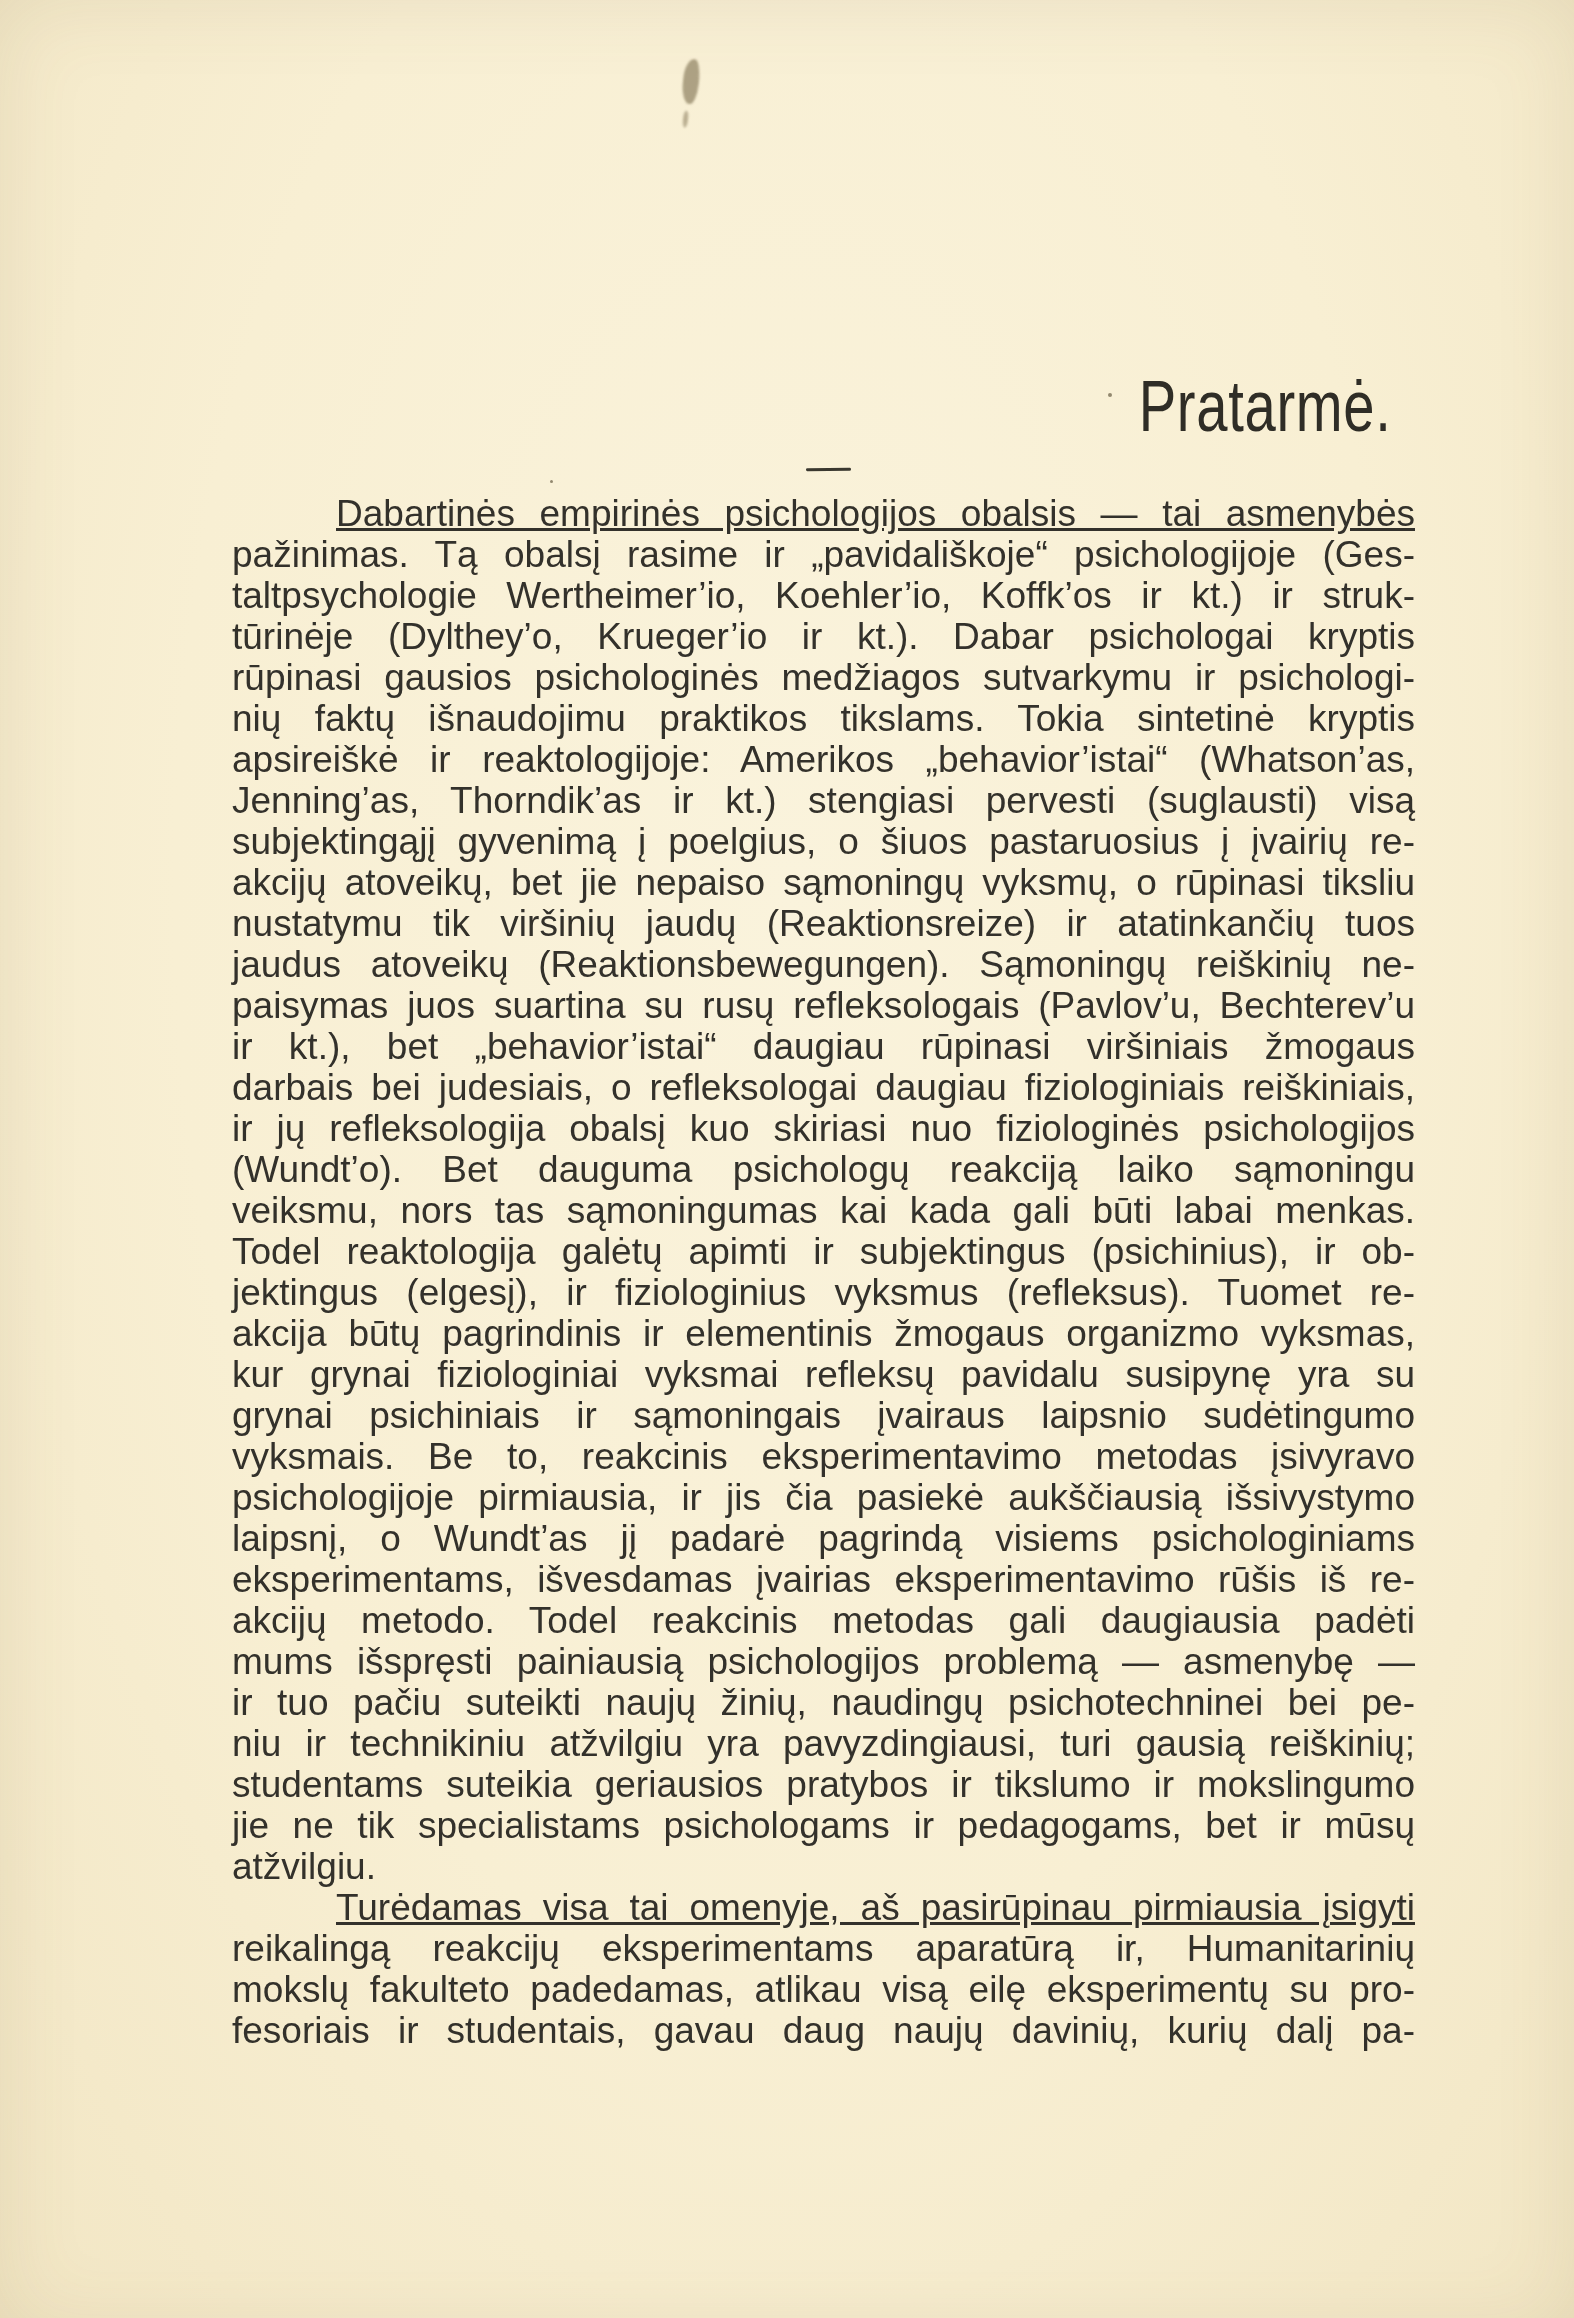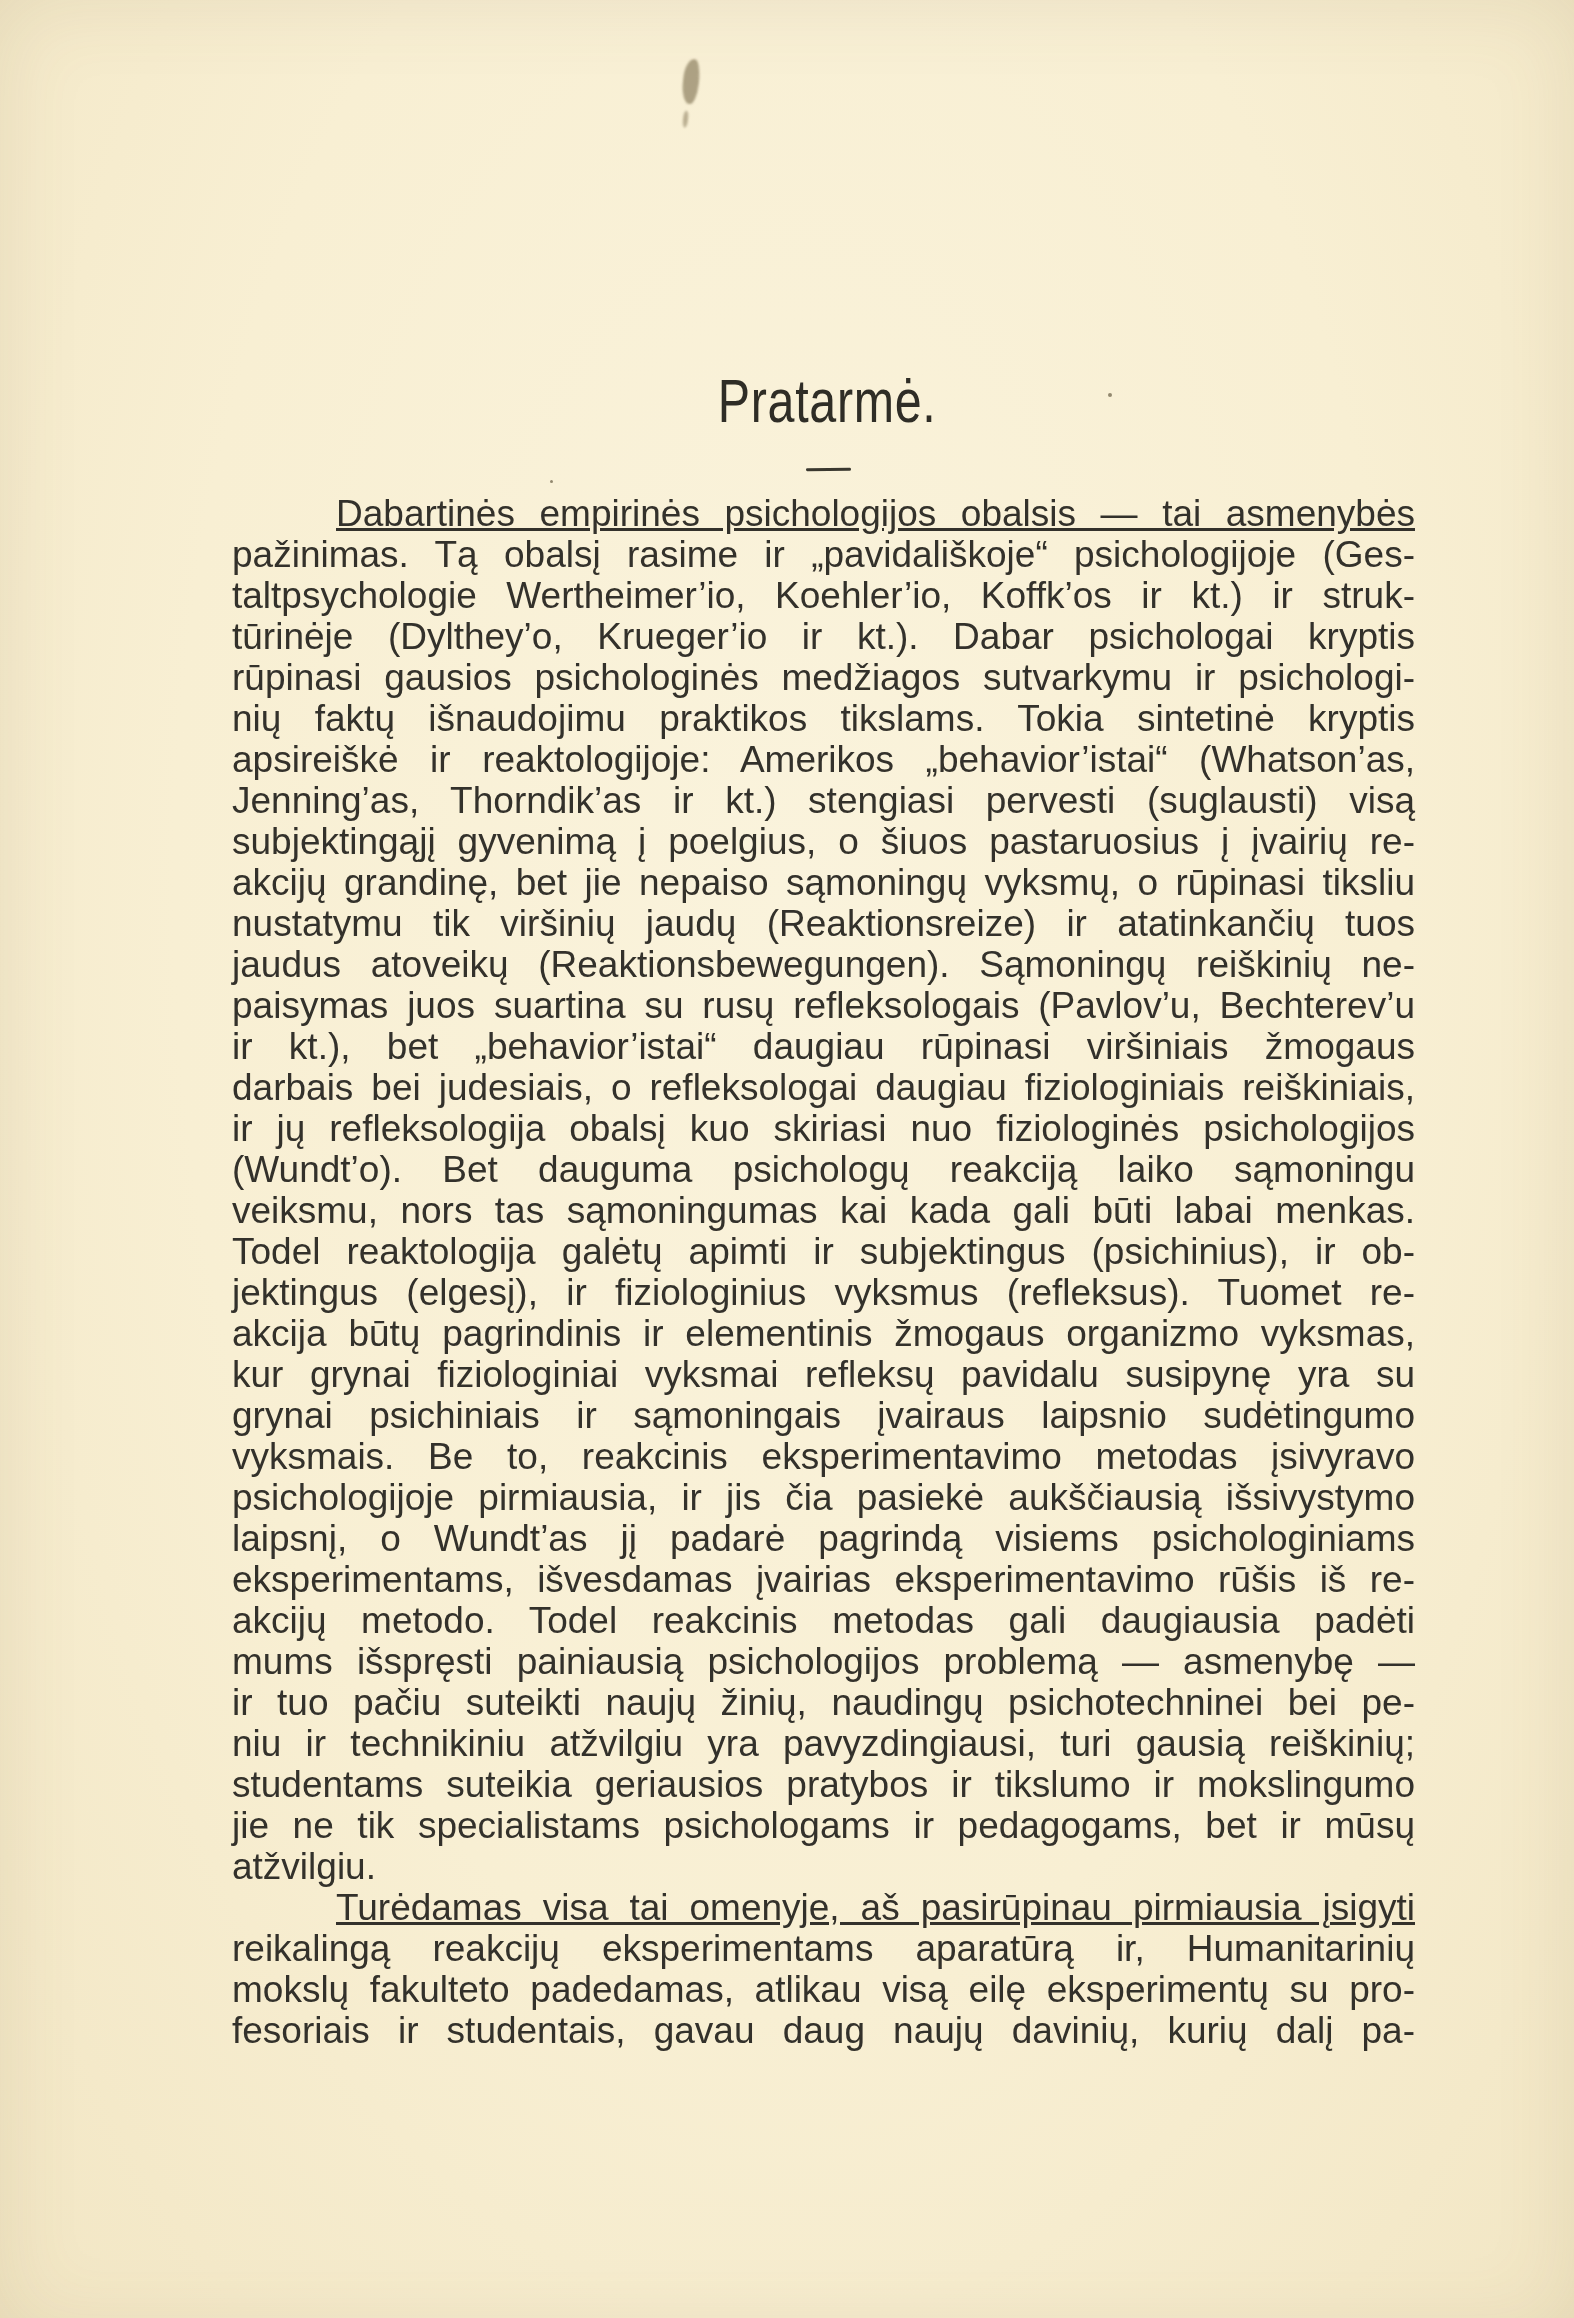--- a/index.html
+++ b/index.html
@@ -20,24 +20,24 @@
   .column {
     position: absolute;
     left: 232px;
     top: 0;
     width: 1183px;
     height: 100%;
   }
   .title {
     position: absolute;
     top: 365px;
-    left: 4px;
+    left: 12px;
     width: 100%;
-    text-align: center;
-    font-size: 62px;
+    text-align: right;
+    font-size: 72px;
     font-weight: 400;
     color: #2f2d26;
     white-space: nowrap;
   }
   .title-inner {
     display: inline-block;
     transform: scaleX(0.78);
     transform-origin: 50% 50%;
     letter-spacing: 0.9px;
   }
@@ -114,21 +114,21 @@
         <div>
           <div class="line indent">Dabartinės empirinės psichologijos obalsis — tai asmenybės</div>
           <div class="line">pažinimas.  Tą obalsį rasime ir „pavidališkoje“ psichologijoje (Ges-</div>
           <div class="line">taltpsychologie Wertheimer’io, Koehler’io, Koffk’os ir kt.) ir struk-</div>
           <div class="line">tūrinėje (Dylthey’o, Krueger’io ir kt.).  Dabar psichologai kryptis</div>
           <div class="line">rūpinasi gausios psichologinės medžiagos sutvarkymu ir psichologi-</div>
           <div class="line">nių faktų išnaudojimu praktikos tikslams.  Tokia sintetinė kryptis</div>
           <div class="line">apsireiškė ir reaktologijoje:  Amerikos „behavior’istai“ (Whatson’as,</div>
           <div class="line">Jenning’as, Thorndik’as ir kt.) stengiasi pervesti (suglausti) visą</div>
           <div class="line">subjektingąjį gyvenimą į poelgius, o šiuos pastaruosius į įvairių re-</div>
-          <div class="line">akcijų grandinę, bet jie nepaiso sąmoningų vyksmų, o rūpinasi tiksliu</div>
+          <div class="line">akcijų atoveikų, bet jie nepaiso sąmoningų vyksmų, o rūpinasi tiksliu</div>
           <div class="line">nustatymu tik viršinių jaudų (Reaktionsreize) ir atatinkančių tuos</div>
           <div class="line">jaudus atoveikų (Reaktionsbewegungen).  Sąmoningų reiškinių ne-</div>
           <div class="line">paisymas juos suartina su rusų refleksologais (Pavlov’u, Bechterev’u</div>
           <div class="line">ir kt.), bet „behavior’istai“ daugiau rūpinasi viršiniais žmogaus</div>
           <div class="line">darbais bei judesiais, o refleksologai daugiau fiziologiniais reiškiniais,</div>
           <div class="line">ir jų refleksologija obalsį kuo skiriasi nuo fiziologinės psichologijos</div>
           <div class="line">(Wundt’o).  Bet dauguma psichologų reakciją laiko sąmoningu</div>
           <div class="line">veiksmu, nors tas sąmoningumas kai kada gali būti labai menkas.</div>
           <div class="line">Todel reaktologija galėtų apimti ir subjektingus (psichinius), ir ob-</div>
           <div class="line">jektingus (elgesį), ir fiziologinius vyksmus (refleksus).  Tuomet re-</div>

